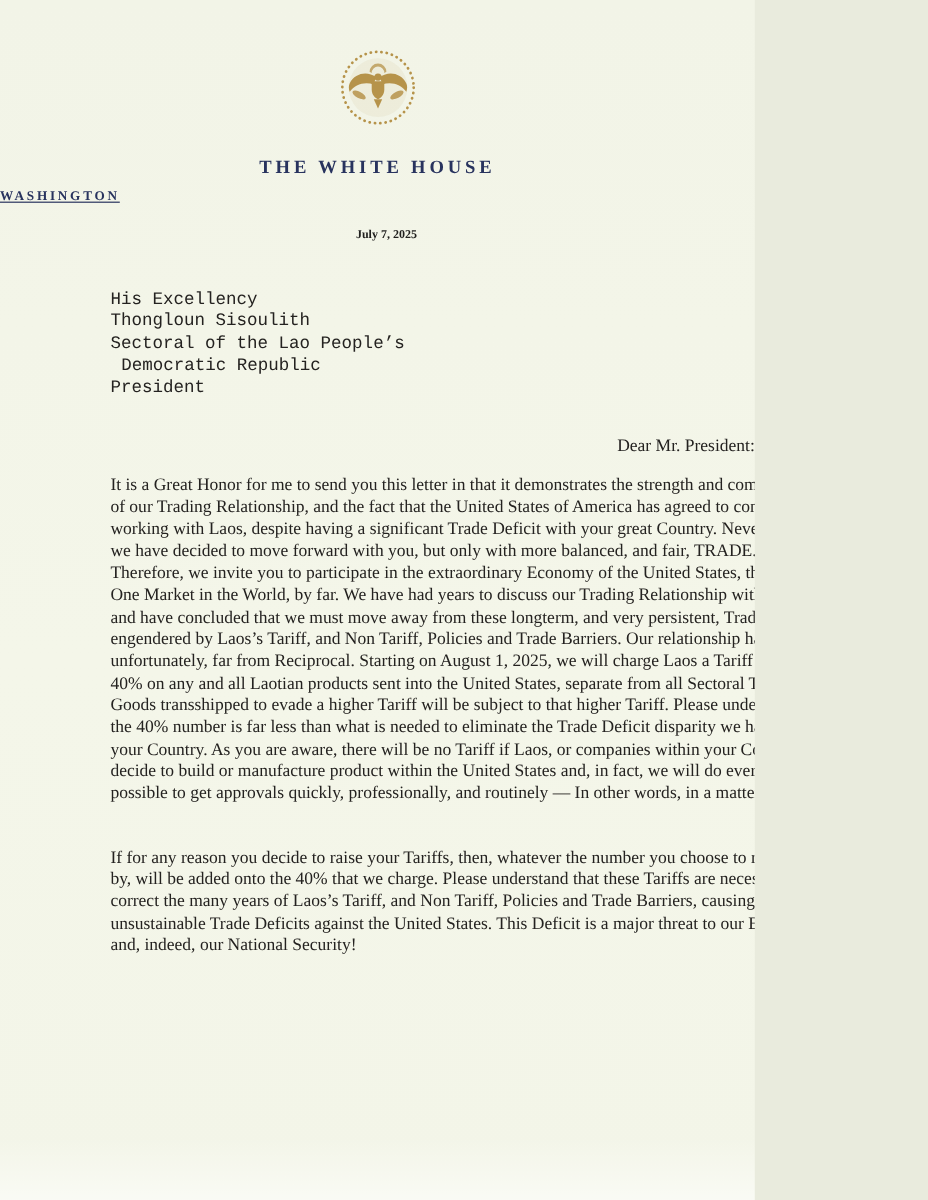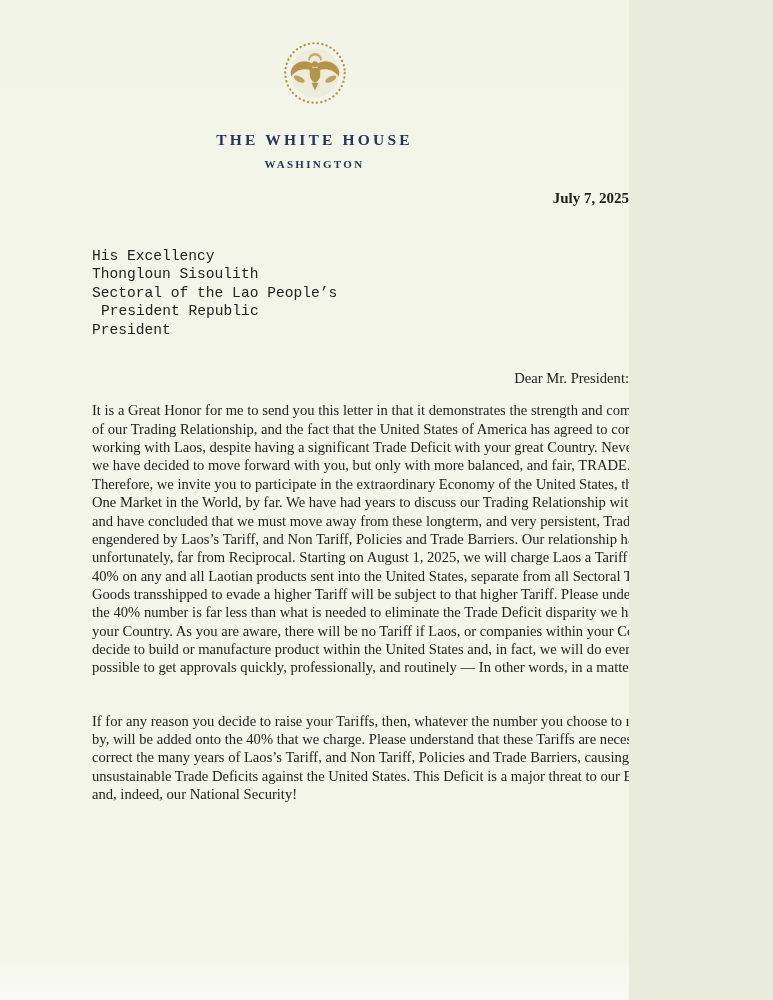--- a/index.html
+++ b/index.html
@@ -34,30 +34,31 @@
   .lh-title{
     margin-top:23px;
     text-align:center;
     font-size:15.5px;
     font-weight:bold;
     letter-spacing:3.2px;
     color:var(--navy);
   }
   .lh-sub{
     margin-top:9px;
-    text-align:center;
+    text-align:left;
     font-size:11px;
     font-weight:bold;
     letter-spacing:2.3px;
     color:var(--navy);
+    text-decoration:underline;
   }
   .date{
     margin-top:20px;
-    text-align:right;
-    font-size:15px;
+    text-align:center;
+    font-size:10px;
     font-weight:bold;
     color:#21201e;
     padding-left:15px;
   }
   .recipient{
     margin:40px 0 0 92px;
     font-size:14.6px;
     line-height:18.4px;
     font-family:Liberation Mono, monospace;
   }
@@ -98,21 +99,21 @@
 
   <div class="lh-title">THE WHITE HOUSE</div>
   <div class="lh-sub">WASHINGTON</div>
 
   <div class="date">July 7, 2025</div>
 
   <div class="recipient">
     <div>His Excellency</div>
     <div>Thongloun Sisoulith</div>
     <div>Sectoral of the Lao People’s</div>
-    <div class="indent">President Republic</div>
+    <div class="indent">Democratic Republic</div>
     <div>President</div>
   </div>
 
   <div class="salutation">Dear Mr. President:</div>
 
   <p class="para">It is a Great Honor for me to send you this letter in that it demonstrates the strength and commitment of our Trading Relationship, and the fact that the United States of America has agreed to continue working with Laos, despite having a significant Trade Deficit with your great Country. Nevertheless, we have decided to move forward with you, but only with more balanced, and fair, TRADE. Therefore, we invite you to participate in the extraordinary Economy of the United States, the Number One Market in the World, by far. We have had years to discuss our Trading Relationship with Laos, and have concluded that we must move away from these longterm, and very persistent, Trade Deficits engendered by Laos’s Tariff, and Non Tariff, Policies and Trade Barriers. Our relationship has been, unfortunately, far from Reciprocal. Starting on August 1, 2025, we will charge Laos a Tariff of only 40% on any and all Laotian products sent into the United States, separate from all Sectoral Tariffs. Goods transshipped to evade a higher Tariff will be subject to that higher Tariff. Please understand that the 40% number is far less than what is needed to eliminate the Trade Deficit disparity we have with your Country. As you are aware, there will be no Tariff if Laos, or companies within your Country, decide to build or manufacture product within the United States and, in fact, we will do everything possible to get approvals quickly, professionally, and routinely — In other words, in a matter of weeks.</p>
 
   <p class="para">If for any reason you decide to raise your Tariffs, then, whatever the number you choose to raise them by, will be added onto the 40% that we charge. Please understand that these Tariffs are necessary to correct the many years of Laos’s Tariff, and Non Tariff, Policies and Trade Barriers, causing these unsustainable Trade Deficits against the United States. This Deficit is a major threat to our Economy and, indeed, our National Security!</p>
 
 </div>

